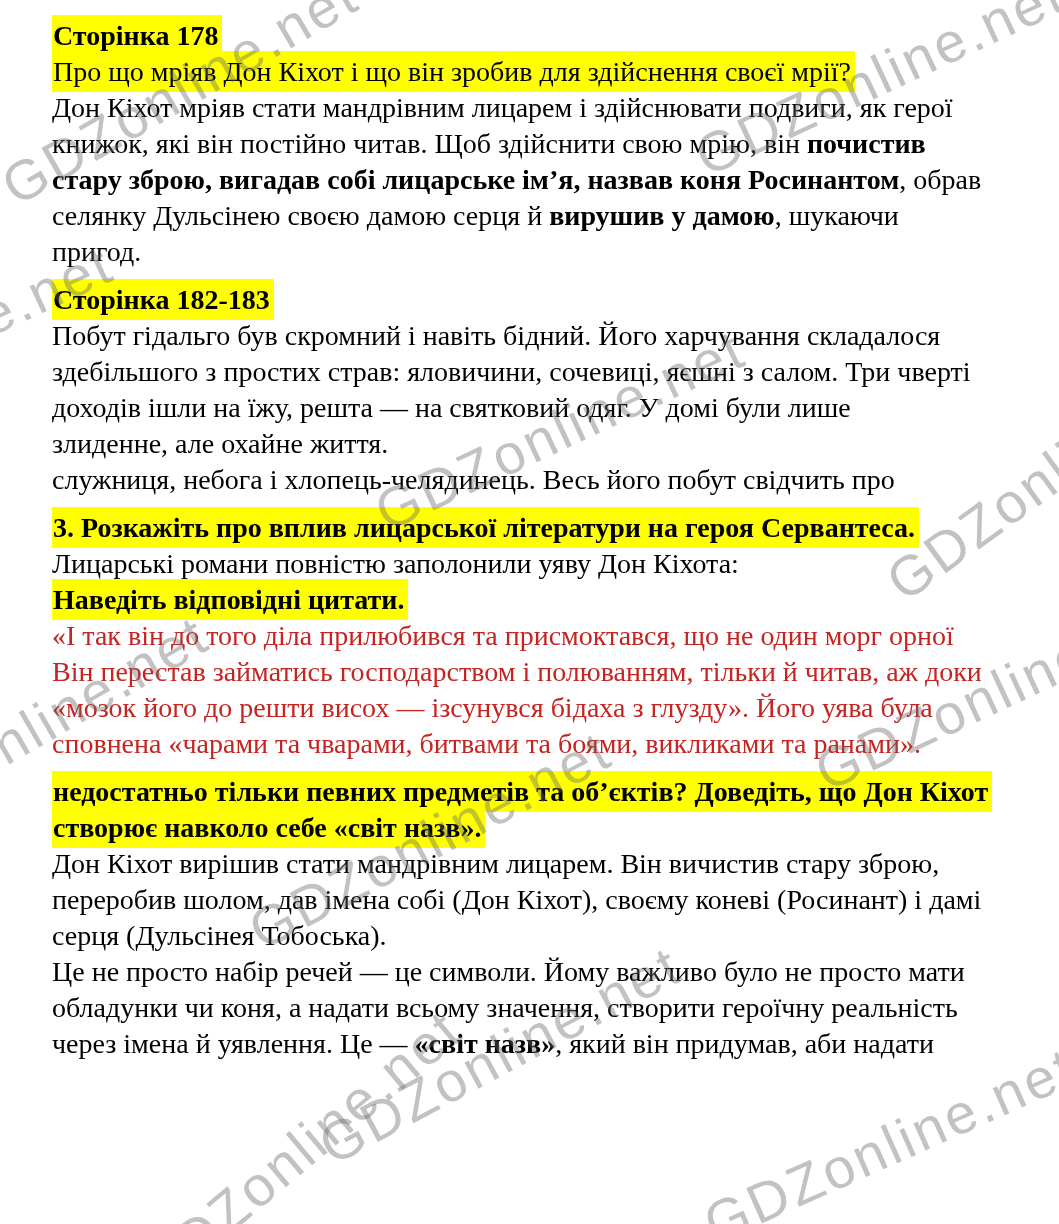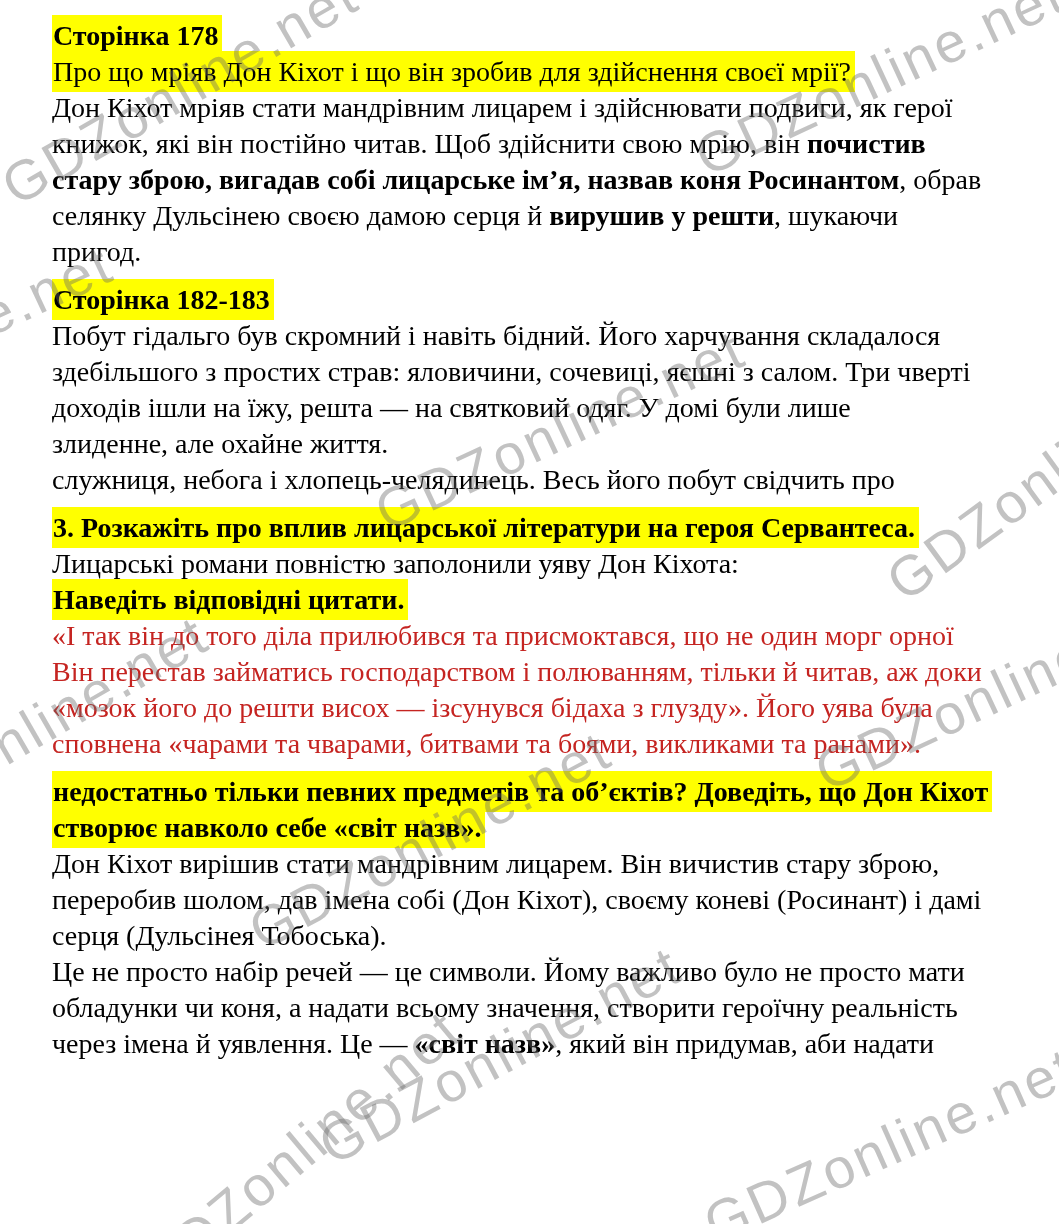--- a/index.html
+++ b/index.html
@@ -59,21 +59,21 @@
 </head>
 <body>
 
 <div class="page">
   <div class="content">
       <div class="line"><span class="run b hl">Сторінка 178</span></div>
       <div class="line"><span class="run hl">Про що мріяв Дон Кіхот і що він зробив для здійснення своєї мрії?</span></div>
       <div class="line"><span class="run">Дон Кіхот мріяв стати мандрівним лицарем і здійснювати подвиги, як герої</span></div>
       <div class="line"><span class="run">книжок, які він постійно читав. Щоб здійснити свою мрію, він </span><span class="run b">почистив</span></div>
       <div class="line"><span class="run b">стару зброю, вигадав собі лицарське ім’я, назвав коня Росинантом</span><span class="run">, обрав</span></div>
-      <div class="line"><span class="run">селянку Дульсінею своєю дамою серця й </span><span class="run b">вирушив у решти</span><span class="run">, шукаючи</span></div>
+      <div class="line"><span class="run">селянку Дульсінею своєю дамою серця й </span><span class="run b">вирушив у дамою</span><span class="run">, шукаючи</span></div>
       <div class="line"><span class="run">пригод.</span></div>
       <div class="spacer"></div>
       <div class="line"><span class="run b hl">Сторінка 182-183</span></div>
       <div class="line"><span class="run">Побут гідальго був скромний і навіть бідний. Його харчування складалося</span></div>
       <div class="line"><span class="run">здебільшого з простих страв: яловичини, сочевиці, яєшні з салом. Три чверті</span></div>
       <div class="line"><span class="run">доходів ішли на їжу, решта — на святковий одяг. У домі були лише</span></div>
       <div class="line"><span class="run">злиденне, але охайне життя.</span></div>
       <div class="line"><span class="run">служниця, небога і хлопець-челядинець. Весь його побут свідчить про</span></div>
       <div class="spacer"></div>
       <div class="line"><span class="run b hl">3. Розкажіть про вплив лицарської літератури на героя Сервантеса.</span></div>

